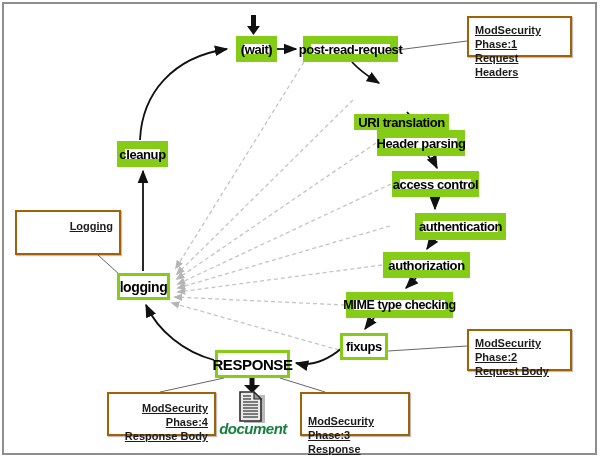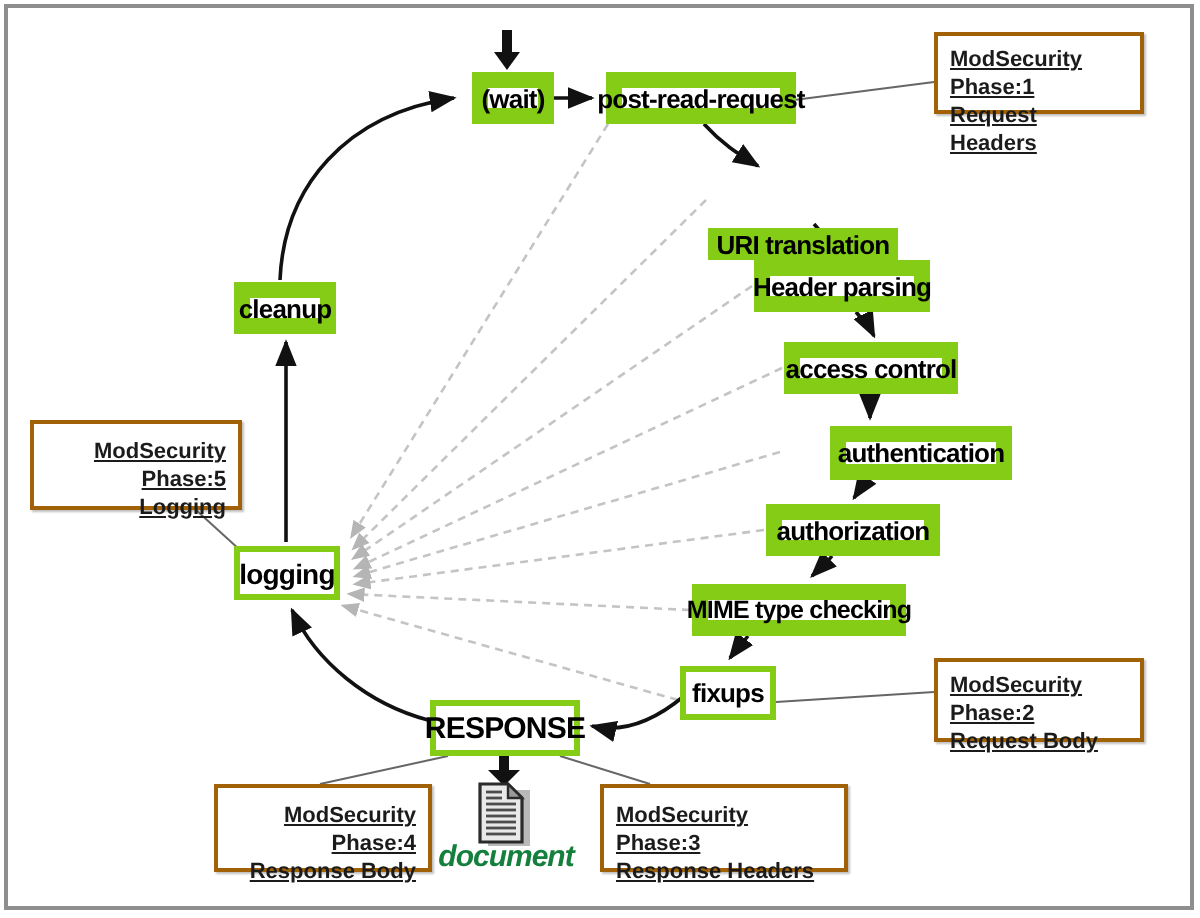--- a/index.html
+++ b/index.html
@@ -110,28 +110,27 @@
 
   <div class="ms" style="left:467px;top:16px;width:105px;height:41px;">
     <span>ModSecurity Phase:1</span>
     <span>Request Headers</span>
   </div>
   <div class="ms" style="left:467px;top:329px;width:105px;height:42px;">
     <span>ModSecurity Phase:2</span>
     <span>Request Body</span>
   </div>
   <div class="ms right" style="left:15px;top:210px;width:106px;height:45px;padding-top:7px;">
-    <span>ModSecurity Phase:5</span>
     <span>Logging</span>
   </div>
   <div class="ms right" style="left:107px;top:392px;width:109px;height:44px;padding-top:7px;">
     <span>ModSecurity Phase:4</span>
     <span>Response Body</span>
   </div>
-  <div class="ms" style="left:300px;top:392px;width:124px;height:44px;padding-top:7px;">
+  <div class="ms" style="left:300px;top:392px;width:110px;height:44px;padding-top:20px;">
     <span>ModSecurity Phase:3</span>
     <span>Response Headers</span>
   </div>
 
   <svg id="doc-icon" width="34" height="36" viewBox="0 0 34 36">
     <rect x="8" y="5" width="21" height="28" fill="#b9b9b9"></rect>
     <polygon points="4,2 18,2 25,9 25,31 4,31" fill="#e9e9e9" stroke="#2b2b2b" stroke-width="1.6"></polygon>
     <polygon points="18,2 18,9 25,9" fill="#9a9a9a" stroke="#2b2b2b" stroke-width="1.2"></polygon>
     <g stroke="#4d4d4d" stroke-width="1.4">
       <line x1="7" y1="6" x2="15" y2="6"></line>

